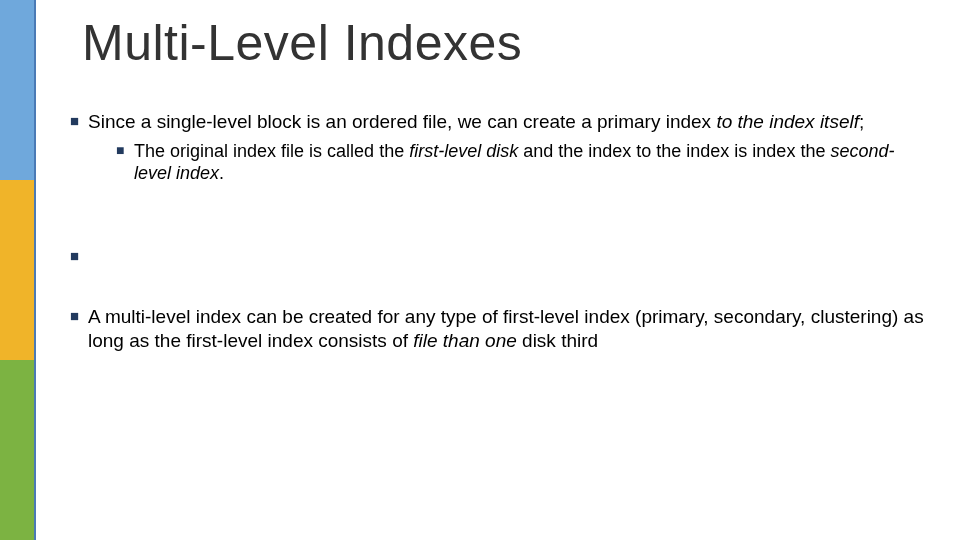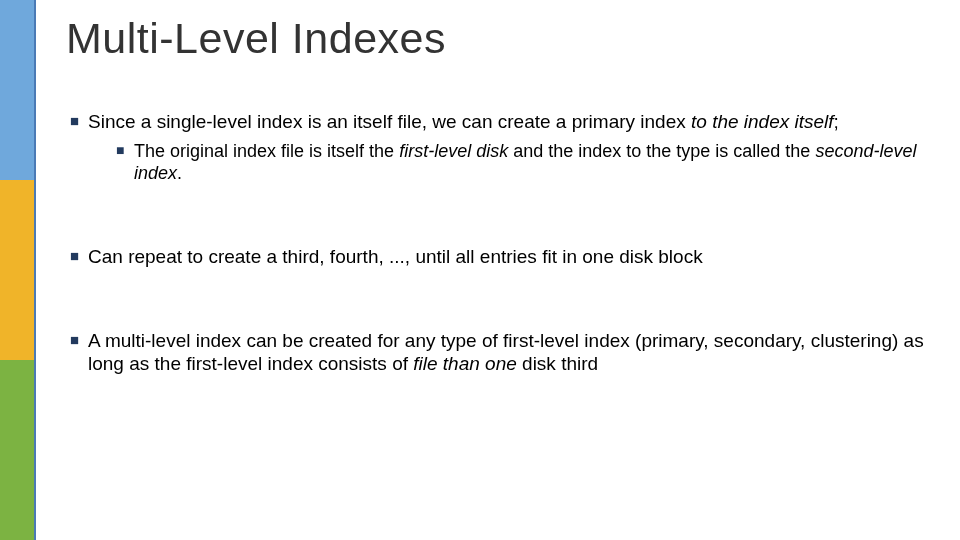--- a/index.html
+++ b/index.html
@@ -26,23 +26,23 @@
   .thin-rule {
     position:absolute;
     left:34px;
     top:0;
     bottom:0;
     width:2px;
     background:#4a7ab5;
   }
   .title {
     position:absolute;
-    left:66px;
+    left:82px;
     top:14px;
-    font-size:43px;
+    font-size:50px;
     font-weight:400;
     color:#333;
     letter-spacing:0.5px;
   }
   .content {
     position:absolute;
     left:70px;
     top:110px;
     right:30px;
     font-size:19px;
@@ -85,32 +85,31 @@
   <div class="stripe-seg-green"></div>
 </div>
 <div class="thin-rule"></div>
 
 <div class="title">Multi-Level Indexes</div>
 
 <div class="content">
 
   <div class="l1">
     <span class="bullet">■</span>
-    <span>Since a single-level index is an itself file, we can create a primary index </span><em class="i">to the index itself</em><span>;</span>
+    <span>Since a single-level block is an ordered file, we can create a primary index </span><em class="i">to the index itself</em><span>;</span>
     <div class="l2">
       <span class="bullet">■</span>
-      <span>The original index file is itself the </span><em class="i">first-level disk</em><span> and the index to the type is called the </span><em class="i">second-level index</em><span>.</span>
+      <span>The original index file is called the </span><em class="i">first-level disk</em><span> and the index to the index is index the </span><em class="i">second-level index</em><span>.</span>
     </div>
   </div>
 
   <div class="gap-big"></div>
 
   <div class="l1">
     <span class="bullet">■</span>
-    <span>Can repeat to create a third, fourth, ..., until all entries fit in one disk block</span>
   </div>
 
   <div class="gap-big"></div>
 
   <div class="l1">
     <span class="bullet">■</span>
     <span>A multi-level index can be created for any type of first-level index (primary, secondary, clustering) as long as the first-level index consists of </span><em class="i">file than one</em><span> disk third</span>
   </div>
 
 </div>

